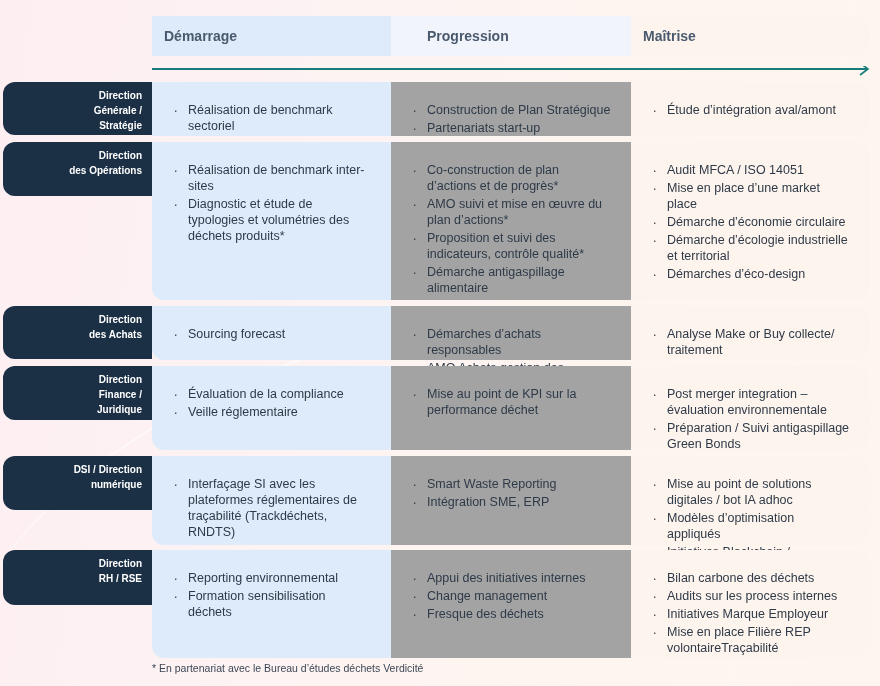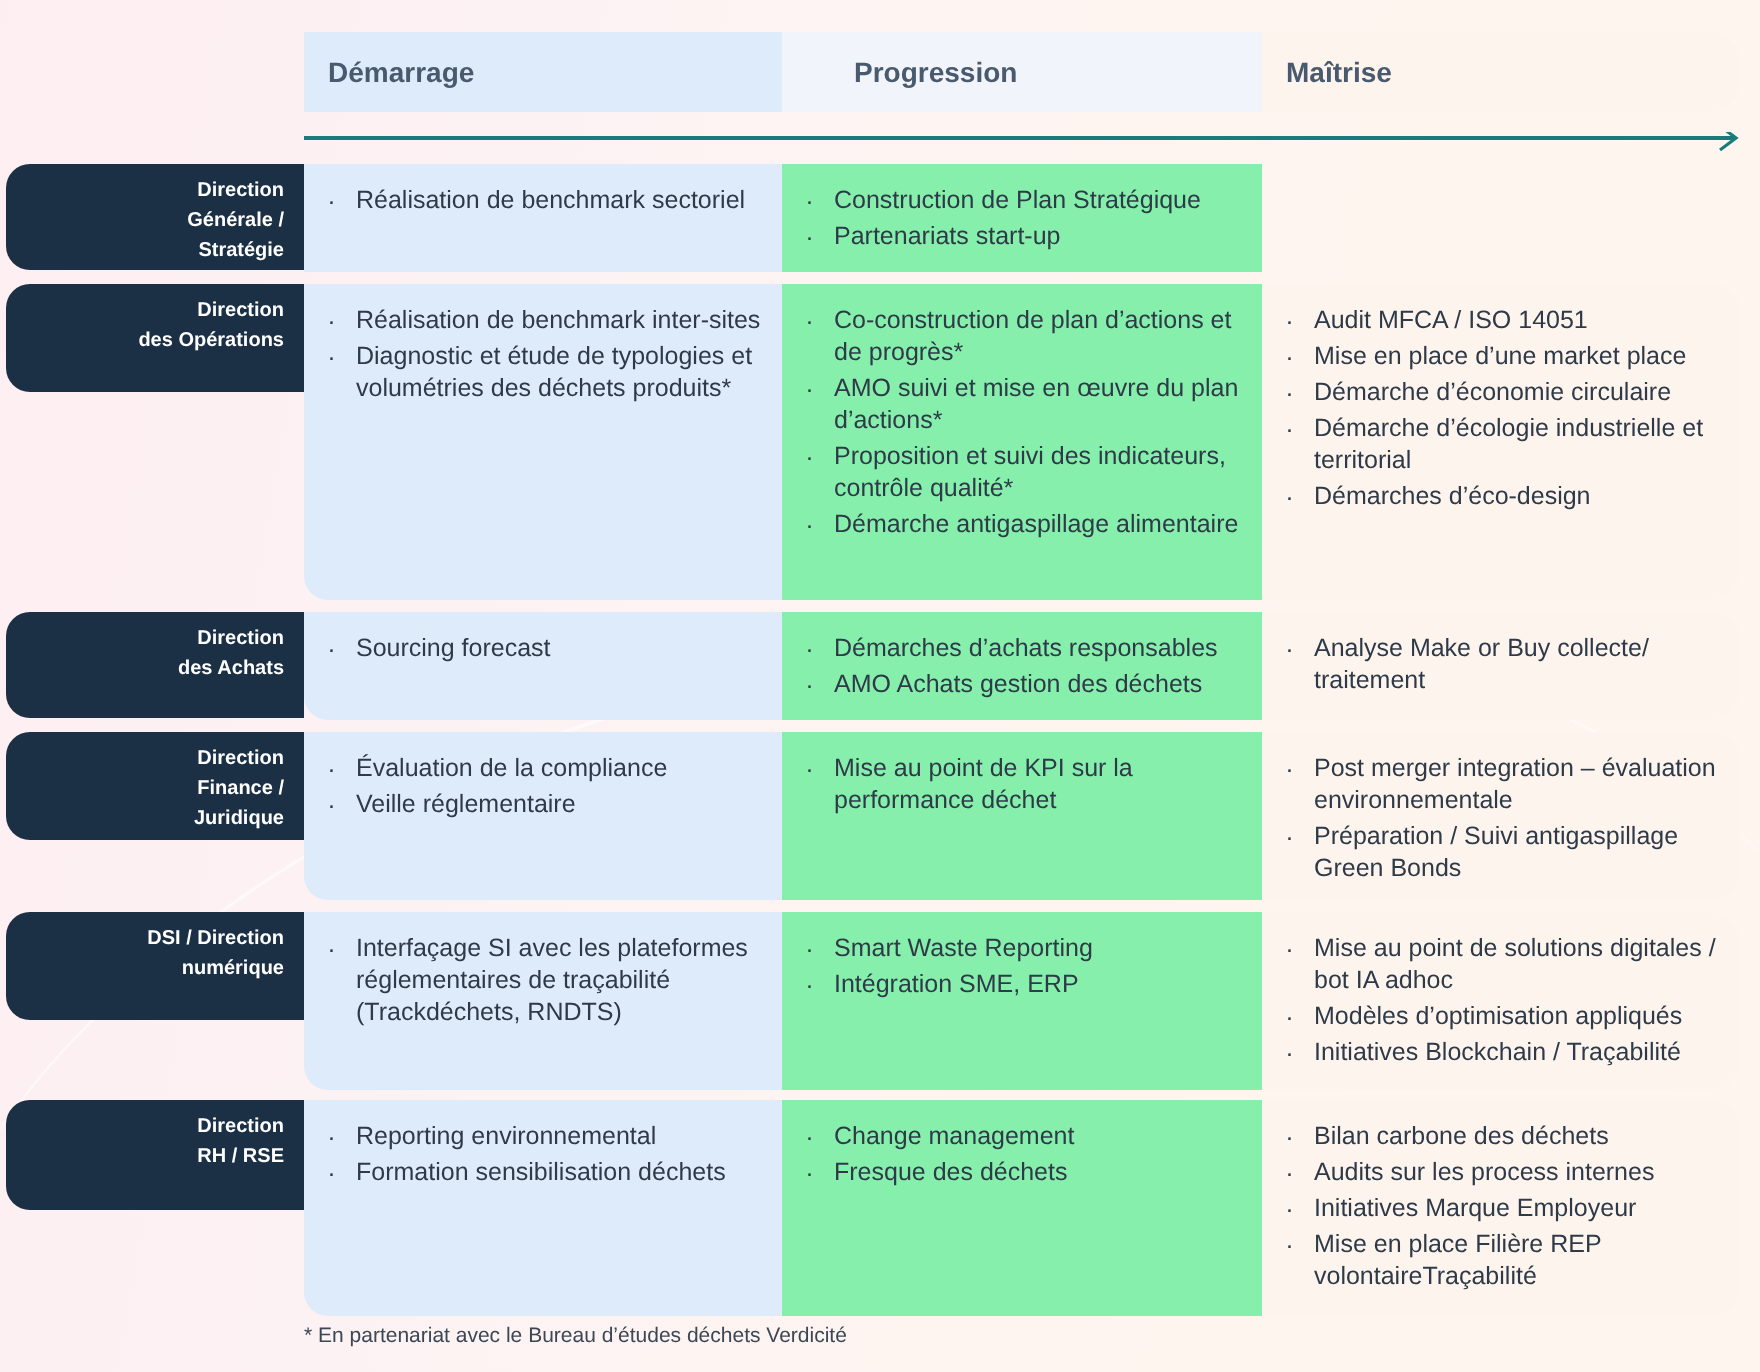--- a/index.html
+++ b/index.html
@@ -21,23 +21,23 @@
   .hdr.c3 { left:631px; width:239px; background:#fef4ee; border-radius:0 14px 14px 0; }
   .arrow { position:absolute; left:152px; top:66px; width:718px; height:16px; }
   .row { position:absolute; left:0; width:880px; }
   .label {
     position:absolute; left:3px; width:149px; background:#1b2f45; color:#fff;
     border-radius:12px 0 0 12px; font-weight:bold; font-size:10px; line-height:15px;
     text-align:right; padding:6px 10px 0 0; box-sizing:border-box;
   }
   .cell { position:absolute; top:0; box-sizing:border-box; padding:8px 8px 0 14px; font-size:12.5px; line-height:16px; color:#2e3a48; }
   .cell.c1 { left:152px; width:239px; background:#deebfa; border-radius:0 0 0 12px; }
-  .cell.c2 { left:391px; width:240px; background:#86efac; }
+  .cell.c2 { left:391px; width:240px; background:#a3a3a3; }
   .cell.c3 { left:631px; width:239px; background:#fef4ee; border-radius:0 14px 14px 0; }
-  ul { list-style:none; margin:2px; padding:0; }
+  ul { list-style:none; margin:12px; padding:0; }
   li { position:relative; padding-left:10px; margin-bottom:2px; }
   li::before { content:"."; position:absolute; left:-4px; top:-2px; }
   .foot { position:absolute; left:152px; top:662px; font-size:10.5px; color:#3c4755; }
 </style>
 </head>
 <body>
 
 <div class="swoosh"></div>
 
 <div class="hdr c1">Démarrage</div>
@@ -60,20 +60,25 @@
         <ul>
           <li>Réalisation de benchmark sectoriel</li>
         </ul>
       </div>
       <div class="cell c2" style="height: 54px;">
         <ul>
           <li>Construction de Plan Stratégique</li>
           <li>Partenariats start-up</li>
         </ul>
       </div>
+      <div class="cell c3" style="height: 54px;">
+        <ul>
+          <li>Étude d’intégration aval/amont</li>
+        </ul>
+      </div>
     </div>
     <div class="row" style="top: 142px; height: 158px;">
       <div class="label" style="height: 54px;">
         <div>Direction</div>
         <div>des Opérations</div>
       </div>
       <div class="cell c1" style="height: 158px;">
         <ul>
           <li>Réalisation de benchmark inter-sites</li>
           <li>Diagnostic et étude de typologies et volumétries des déchets produits*</li>
@@ -173,20 +178,21 @@
         <div>RH / RSE</div>
       </div>
       <div class="cell c1" style="height: 108px;">
         <ul>
           <li>Reporting environnemental</li>
           <li>Formation sensibilisation déchets</li>
         </ul>
       </div>
       <div class="cell c2" style="height: 108px;">
         <ul>
+          <li>Appui des initiatives internes</li>
           <li>Change management</li>
           <li>Fresque des déchets</li>
         </ul>
       </div>
       <div class="cell c3" style="height: 108px;">
         <ul>
           <li>Bilan carbone des déchets</li>
           <li>Audits sur les process internes</li>
           <li>Initiatives Marque Employeur</li>
           <li>Mise en place Filière REP volontaireTraçabilité</li>

